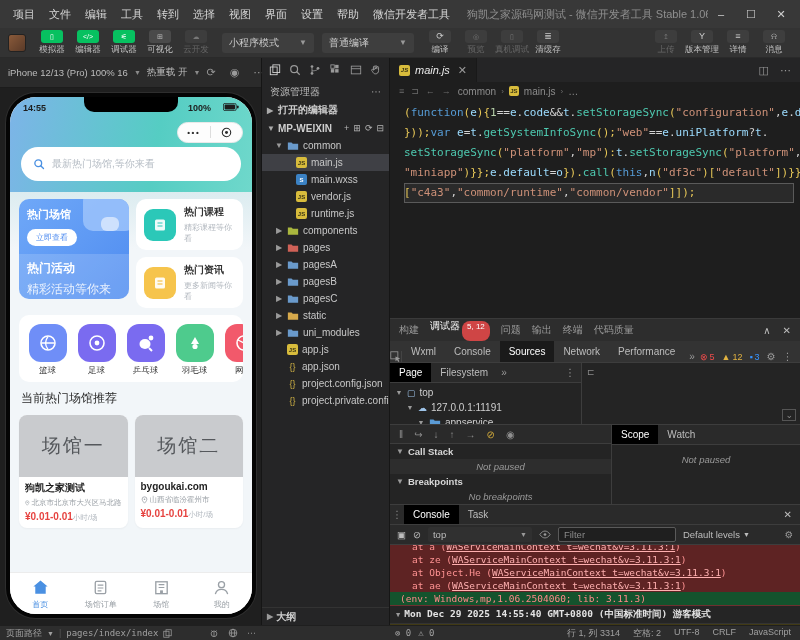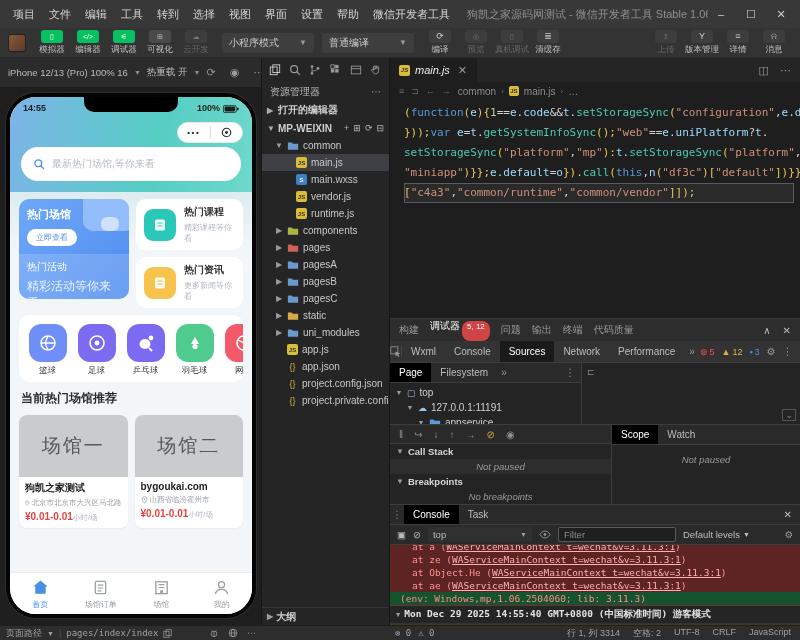--- a/index.html
+++ b/index.html
@@ -29,52 +29,52 @@
 
 .sim{width:262px;flex:none;display:flex;flex-direction:column;background:#1f1f1f;border-right:1px solid #151515}
 .devbar{height:30px;flex:none;display:flex;align-items:center;padding:0 8px;gap:6px;font-size:9.5px;color:#bdbdbd;background:#2b2b2b;border-bottom:1px solid #1c1c1c;white-space:nowrap}
 .devbar .car{font-size:7px;color:#8a8a8a}
 .devbar-icons{margin-left:auto;display:flex;gap:14px;color:#9a9a9a;font-size:11px}
 .simbody{flex:1;position:relative}
 .phone{position:absolute;left:6px;top:5px;width:250px;bottom:7px;border:4px solid #050505;border-radius:30px;background:#fff;overflow:hidden;box-shadow:0 0 0 1px #2e2e2e;display:flex;flex-direction:column}
 .p-top{background:linear-gradient(100deg,#7db4e8 0%,#55cdc3 60%,#6fd8cb 100%);position:relative;flex:none}
 .p-notch{position:absolute;top:0;left:50%;transform:translateX(-50%);width:94px;height:15px;background:#000;border-radius:0 0 10px 10px;z-index:3}
 .p-status{height:22px;display:flex;align-items:center;padding:0 13px;font-size:9px;color:#1d1d1d;font-weight:bold}
-.p-batt{margin-left:auto;display:flex;align-items:flex-end;gap:3px}
+.p-batt{margin-left:auto;display:flex;align-items:flex-start;gap:12px}
 .p-caprow{height:26px;display:flex;justify-content:flex-end;align-items:center;padding:0 9px}
 .p-capsule{width:66px;height:21px;background:#fdfdfd;border-radius:999px;display:flex;align-items:center;border:1px solid #e9e9e9}
 .p-cap-dots{flex:1;text-align:center;color:#2b2b2b;font-size:8px;letter-spacing:1.5px;font-weight:bold}
 .p-cap-div{width:1px;height:12px;background:#ddd}
 .p-cap-target{flex:1;display:flex;justify-content:center}
 .p-login{display:flex;align-items:center;gap:9px;padding:4px 13px 6px}
 .p-avatar{width:42px;height:42px;border-radius:50%;background:#eef1f4;display:flex;align-items:center;justify-content:center;flex:none}
 .p-login-t{font-size:13px;color:#fff;font-weight:700}
 .p-login-s{font-size:9px;color:rgba(255,255,255,.88);margin-top:3px}
 .p-search{margin:2px 11px 11px;height:34px;background:#fff;border-radius:999px;display:flex;align-items:center;gap:7px;padding:0 12px}
 .p-search-ph{font-size:10px;color:#b6bdc5}
 .p-body{flex:1;background:linear-gradient(180deg,#dcecf0 0%,#f2f6f9 15%,#f2f6f9 100%);padding:7px 9px 4px;display:flex;flex-direction:column;gap:7px;overflow:hidden}
 .promo-row{display:flex;gap:7px;flex:none}
 .promo-main{width:110px;height:100px;background:linear-gradient(135deg,#6fa8f8,#4f8cf0);border-radius:10px;padding:8px 8px 0;position:relative;overflow:hidden;display:flex;flex-direction:column;flex:none}
 .promo-deco1{position:absolute;right:-6px;top:-8px;width:52px;height:40px;background:#9cc3fa;border-radius:10px;opacity:.85}
 .promo-deco2{position:absolute;right:10px;top:18px;width:18px;height:14px;background:#fff;opacity:.55;border-radius:6px}
 .promo-t1{color:#fff;font-weight:700;font-size:11px;position:relative;z-index:1}
 .promo-btn{margin-top:7px;background:#fff;color:#4f8cf0;font-size:8px;border-radius:999px;padding:3px 9px;width:max-content;position:relative;z-index:1}
 .promo-sub{margin:8px -8px 0;background:rgba(255,255,255,.16);padding:6px 8px 7px;flex:1}
-.promo-t2{color:#fff;font-weight:400;font-size:10px}
+.promo-t2{color:#fff;font-weight:700;font-size:12px}
 .promo-s2{color:rgba(255,255,255,.85);font-size:12px;margin-top:4px}
 .promo-side{flex:1;display:flex;flex-direction:column;gap:7px}
 .info-card{flex:1;background:#fff;border-radius:10px;display:flex;align-items:center;gap:8px;padding:6px 8px}
 .info-ic{width:32px;height:32px;border-radius:9px;display:flex;align-items:center;justify-content:center;flex:none}
 .info-t{font-size:10px;color:#333;font-weight:700}
 .info-s{font-size:8px;color:#b2b8bf;margin-top:3px}
 .sports-card{background:#fff;border-radius:10px;padding:9px 11px 5px 6px;display:flex;overflow:hidden;flex:none;gap:4px}
 .sport{display:flex;flex-direction:column;align-items:center;gap:3px;width:45px;flex:none}
 .sport-ic{width:38px;height:38px;border-radius:12px;display:flex;align-items:center;justify-content:center}
 .sport-lb{font-size:8.5px;color:#333;white-space:nowrap}
-.section-title{font-size:12px;font-weight:700;color:#2b2b2b;flex:none;padding:1px 2px}
+.section-title{font-size:12px;font-weight:400;color:#2b2b2b;flex:none;padding:1px 2px}
 .venues{display:flex;gap:7px;flex:none}
 .venue{flex:1;background:#fff;border-radius:8px;overflow:hidden;box-shadow:0 1px 2px rgba(0,0,0,.04)}
 .venue-img{height:62px;background:#c9cbce;display:flex;align-items:center;justify-content:center;font-size:19px;color:#55585c;letter-spacing:2px}
 .venue-info{padding:4px 6px 5px}
 .venue-name{font-size:10px;font-weight:700;color:#1f1f1f;white-space:nowrap;overflow:hidden}
 .venue-loc{font-size:7.5px;color:#9aa0a6;margin:3px 0;display:flex;gap:2px;align-items:center;white-space:nowrap;overflow:hidden}
 .venue-price{font-size:10px;color:#e64340;font-weight:700}
 .venue-price .unit{font-size:7.5px;color:#b3b9c0;font-weight:400}
 .p-tabbar{height:42px;flex:none;background:#fff;border-top:1px solid #ececec;display:flex}
 .p-tab{flex:1;display:flex;flex-direction:column;align-items:center;justify-content:center;gap:2px;font-size:8px;color:#9aa0a6}
@@ -109,21 +109,21 @@
 .cline{height:20px;white-space:pre}
 .cline.current{background:#2a2a2a;box-shadow:inset 0 0 0 1px #5a5a5a;margin-right:6px}
 .tk-k{color:#569cd6}.tk-f{color:#4ec9b0}.tk-s{color:#ce9178}.tk-v{color:#9cdcfe}
 .tk-n{color:#b5cea8}.tk-o{color:#d4d4d4}.tk-p{color:#e8c858}.tk-d{color:#d4d4d4}
 
 .dbgpanel{height:307px;flex:none;border-top:1px solid #3a3a3a;display:flex;flex-direction:column;background:#242424;min-width:0}
 .dbg-header{height:22px;flex:none;background:#2d2d2d;display:flex;align-items:center;padding:0 9px;gap:11px;font-size:10px;color:#9a9a9a;white-space:nowrap}
 .dbg-tab.active{color:#fff}
 .badge{background:#cf4545;color:#fff;border-radius:8px;padding:0 5px;font-size:8px;height:20px;line-height:12px;display:inline-block;margin-left:2px}
 .dbg-hdr-right{margin-left:auto;display:flex;gap:12px;color:#bdbdbd}
-.dt-tabs{height:22px;flex:none;background:#333;display:flex;align-items:center;font-size:10px;color:#bdbdbd;border-bottom:1px solid #3d3d3d;white-space:nowrap}
+.dt-tabs{height:22px;flex:none;background:#333;display:flex;align-items:flex-end;font-size:10px;color:#bdbdbd;border-bottom:1px solid #3d3d3d;white-space:nowrap}
 .dt-inspect{width:24px;display:flex;align-items:center;justify-content:center;border-right:1px solid #444;color:#9a9a9a}
 .dt-tab{padding:0 9px;display:flex;align-items:center}
 .dt-tab.active{background:#1a1a1a;color:#fff}
 .dt-more{padding:0 5px;display:flex;align-items:center;color:#9a9a9a}
 .dt-right{margin-left:auto;display:flex;align-items:center;gap:7px;padding-right:7px}
 .cnt{display:flex;align-items:center;gap:2px;font-size:9px}
 .cnt-err{color:#f14c4c}.cnt-warn{color:#e2b341}.cnt-info{color:#3794ff}
 .dt-icon{color:#9a9a9a}
 .src-area{height:62px;flex:none;display:flex;border-bottom:1px solid #3d3d3d;min-width:0}
 .src-left{width:192px;flex:none;border-right:1px solid #3d3d3d;display:flex;flex-direction:column}

